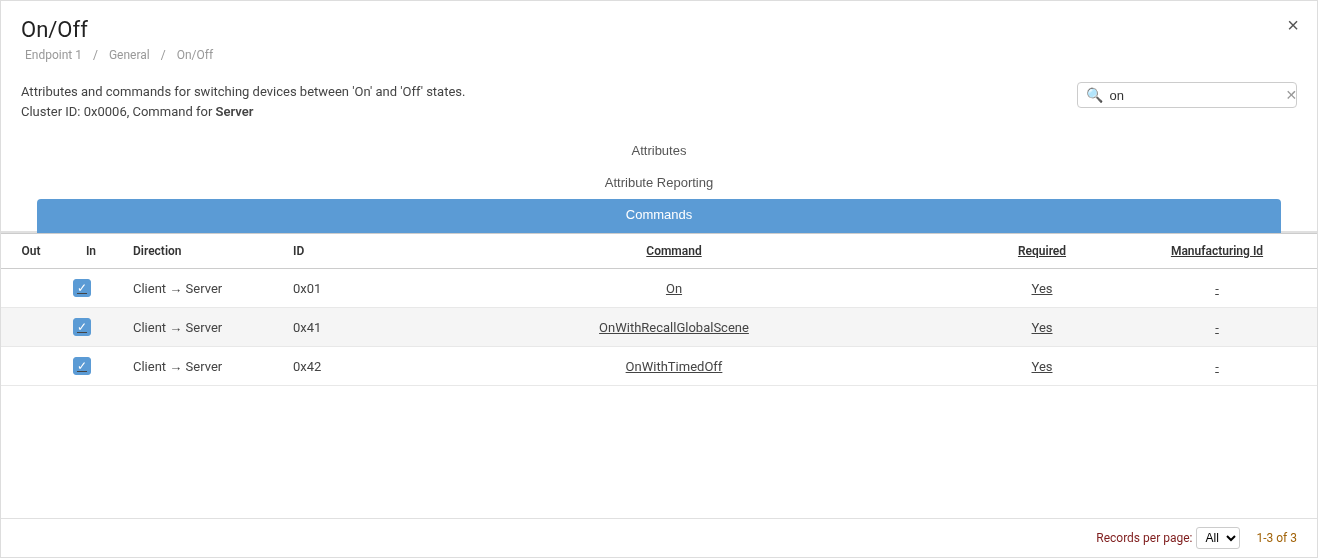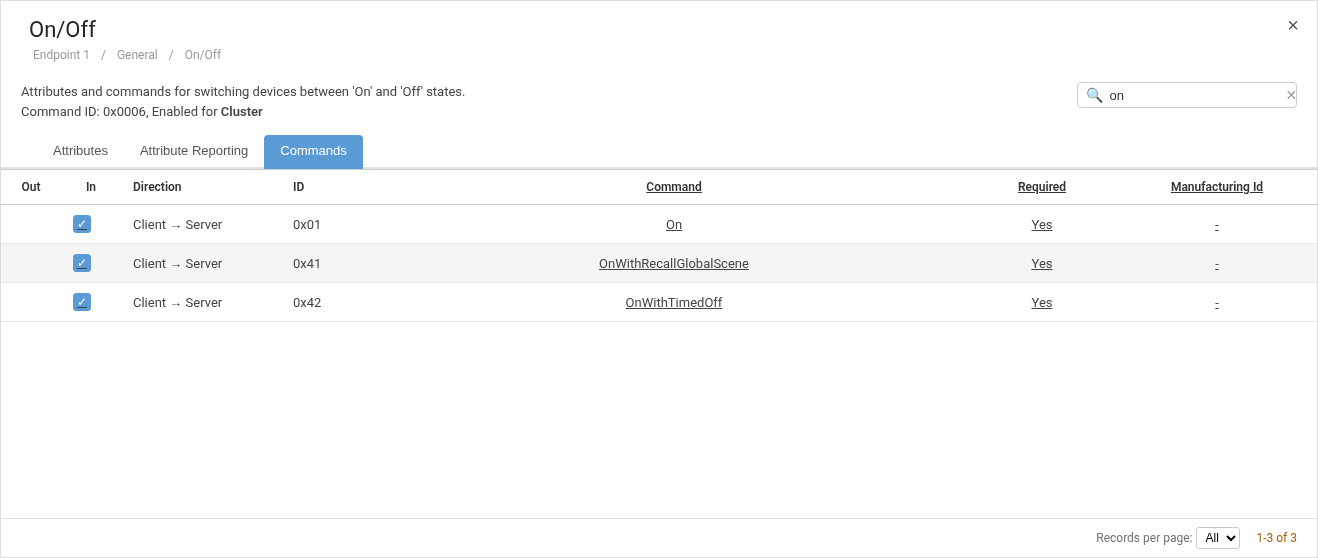--- a/index.html
+++ b/index.html
@@ -18,21 +18,20 @@
       background: #fff;
       border: 1px solid #ddd;
       display: flex;
       flex-direction: column;
       position: relative;
     }
     .modal-header {
       padding: 16px 6px 0 20px;
       border-bottom: none;
       position: relative;
-      margin-left: 8px;
     }
     .modal-title {
       font-size: 22px;
       font-weight: 400;
       color: #222;
       margin-bottom: 6px;
     }
     .breadcrumb {
       font-size: 12px;
       color: #666;
@@ -91,20 +90,21 @@
     .clear-icon {
       color: #999;
       cursor: pointer;
       font-size: 14px;
     }
     .tabs {
       display: flex;
       padding: 0 36px;
       margin-top: 14px;
       border-bottom: 2px solid #e0e0e0;
+      flex-direction: column;
     }
     .tab {
       padding: 8px 16px;
       cursor: pointer;
       font-size: 13px;
       color: #555;
       border: none;
       background: none;
       margin-bottom: -2px;
       border-bottom: 3px solid transparent;
@@ -176,21 +176,21 @@
       padding: 8px 20px;
       display: flex;
       justify-content: flex-end;
       align-items: center;
       border-top: 1px solid #e0e0e0;
       font-size: 12px;
       color: #555;
       gap: 8px;
     }
     .records-label {
-      color: #737373;
+      color: #7f1d1d;
     }
     .records-per-page {
       display: flex;
       align-items: center;
       gap: 4px;
     }
     .records-dropdown {
       border: 1px solid #ccc;
       border-radius: 3px;
       padding: 2px 4px;
@@ -215,21 +215,21 @@
       <span>General</span>
       <span> / </span>
       <span>On/Off</span>
     </div>
   </div>
 
   <div class="description-area">
     <div class="description-text">
       <div>Attributes and commands for switching devices between 'On' and 'Off' states.</div>
       <div>
-        <span>Command ID: 0x0006, Enabled for </span><strong>Cluster</strong>
+        <span>Cluster ID: 0x0006, Command for </span><strong>Server</strong>
       </div>
     </div>
     <div class="search-box">
       <span class="search-icon">🔍</span>
       <input class="search-input" type="text" value="on" style="">
       <span class="clear-icon">✕</span>
     </div>
   </div>
 
   <div class="tabs">

